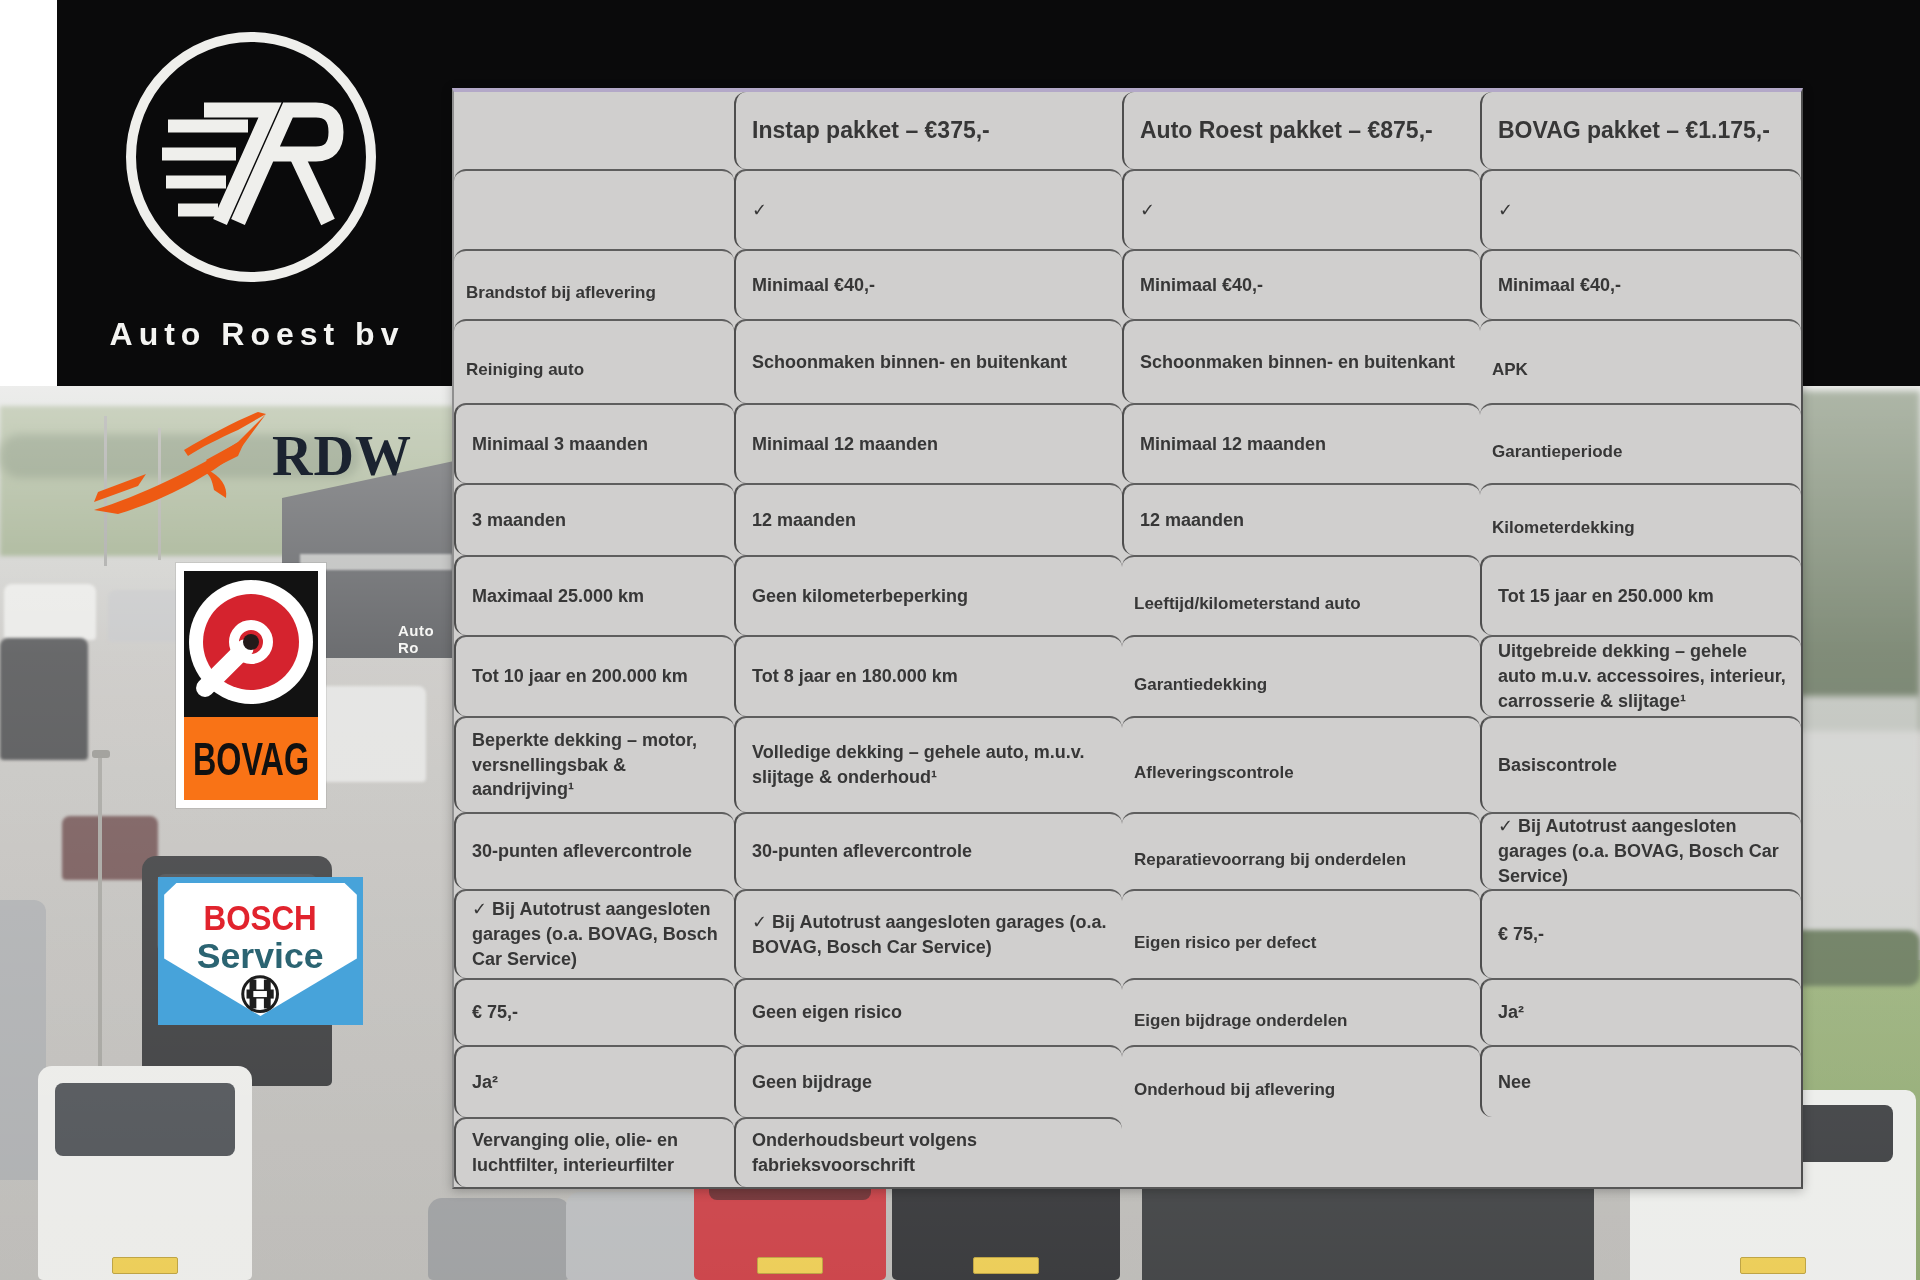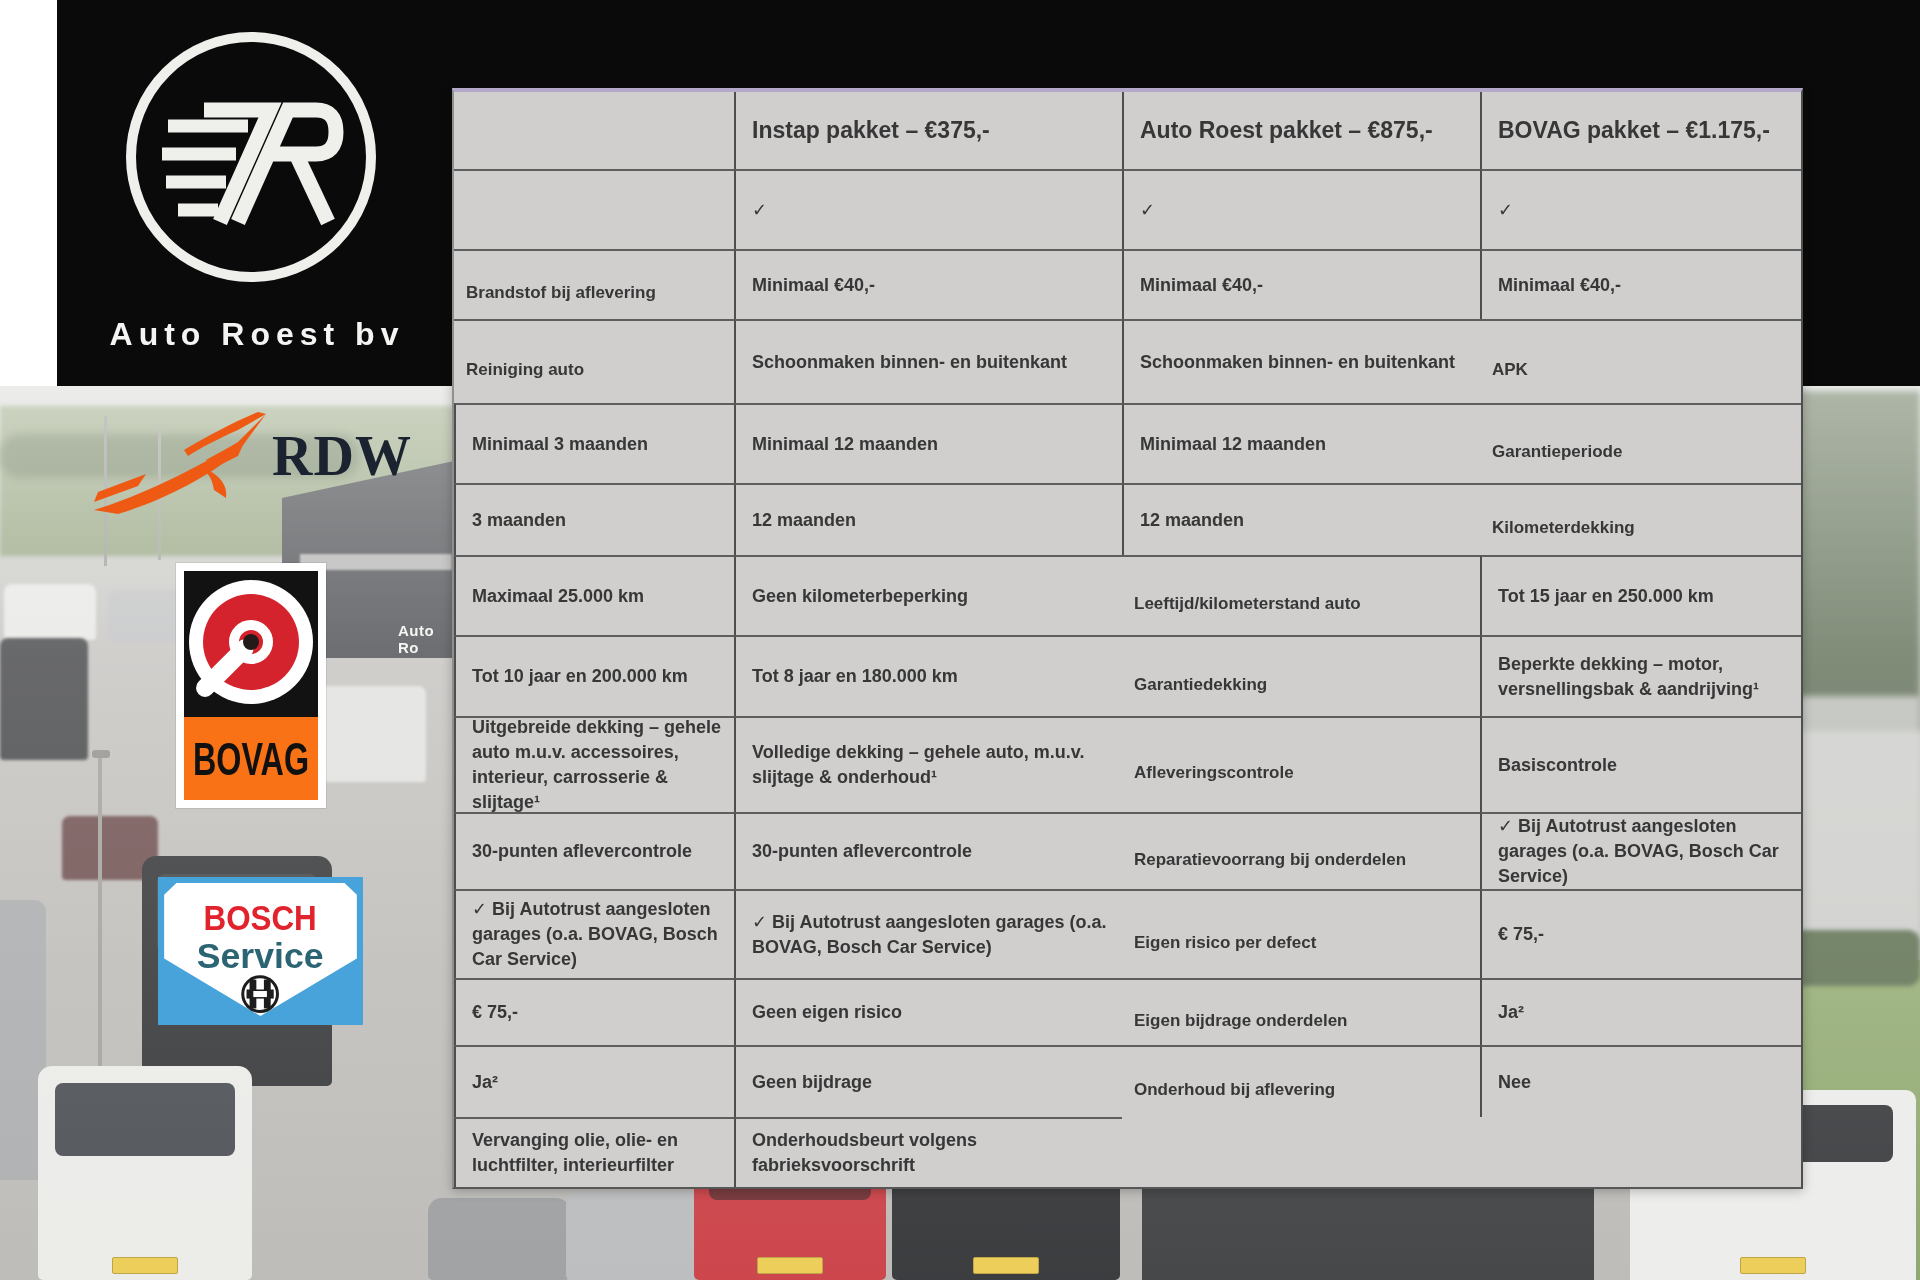--- a/index.html
+++ b/index.html
@@ -73,21 +73,21 @@
   
   .pkg-table{position:absolute;left:452px;top:88px;width:1347px;
     display:grid;grid-template-columns:280px 388px 358px 321px;
     grid-template-rows:77px 80px 70px 84px 80px 72px 80px 81px 96px 77px 89px 67px 72px 70px;
     background:#d0cfce;
     border-top:4px solid #b3a8c8;border-left:2px solid #8f8f8f;
     border-right:2px solid #4e4e4e;border-bottom:2px solid #575757;
     box-shadow:0 2px 10px rgba(0,0,0,.25);}
   .cell{display:flex;align-items:center;background:#d0cfce;color:#373737;
     border-left:2px solid #4e4e4e;border-top:2px solid #5e5e5e;
-    font-weight:700;line-height:1.38;box-sizing:border-box;}
+    font-weight:700;line-height:1.38;box-sizing:border-box;border-radius:12px;}
   .cell.c0{border-left:none;}
   .cell.r0{border-top:none;}
   .cell.head{font-size:23px;padding:6px 10px 6px 16px;}
   .cell.lbl{font-size:17px;padding:22px 6px 6px 12px;white-space:nowrap;overflow:hidden;}
   .cell.val{font-size:18px;padding:6px 12px 6px 16px;}
 </style>
 </head>
 <body>
 
 <div class="photo">
@@ -224,22 +224,22 @@
     <div class="cell val c2">12 maanden</div>
     <div class="cell val c3">12 maanden</div>
     <div class="cell lbl c0">Kilometerdekking</div>
     <div class="cell val c2">Maximaal 25.000 km</div>
     <div class="cell val c3">Geen kilometerbeperking</div>
     <div class="cell lbl c0">Leeftijd/kilometerstand auto</div>
     <div class="cell val c1">Tot 15 jaar en 250.000 km</div>
     <div class="cell val c2">Tot 10 jaar en 200.000 km</div>
     <div class="cell val c3">Tot 8 jaar en 180.000 km</div>
     <div class="cell lbl c0">Garantiedekking</div>
+    <div class="cell val c2">Uitgebreide dekking – gehele auto m.u.v. accessoires, interieur, carrosserie &amp; slijtage¹</div>
     <div class="cell val c1">Beperkte dekking – motor, versnellingsbak &amp; aandrijving¹</div>
-    <div class="cell val c2">Uitgebreide dekking – gehele auto m.u.v. accessoires, interieur, carrosserie &amp; slijtage¹</div>
     <div class="cell val c3">Volledige dekking – gehele auto, m.u.v. slijtage &amp; onderhoud¹</div>
     <div class="cell lbl c0">Afleveringscontrole</div>
     <div class="cell val c1">Basiscontrole</div>
     <div class="cell val c2">30-punten aflevercontrole</div>
     <div class="cell val c3">30-punten aflevercontrole</div>
     <div class="cell lbl c0">Reparatievoorrang bij onderdelen</div>
     <div class="cell val c1">✓ Bij Autotrust aangesloten garages (o.a. BOVAG, Bosch Car Service)</div>
     <div class="cell val c2">✓ Bij Autotrust aangesloten garages (o.a. BOVAG, Bosch Car Service)</div>
     <div class="cell val c3">✓ Bij Autotrust aangesloten garages (o.a. BOVAG, Bosch Car Service)</div>
     <div class="cell lbl c0">Eigen risico per defect</div>

